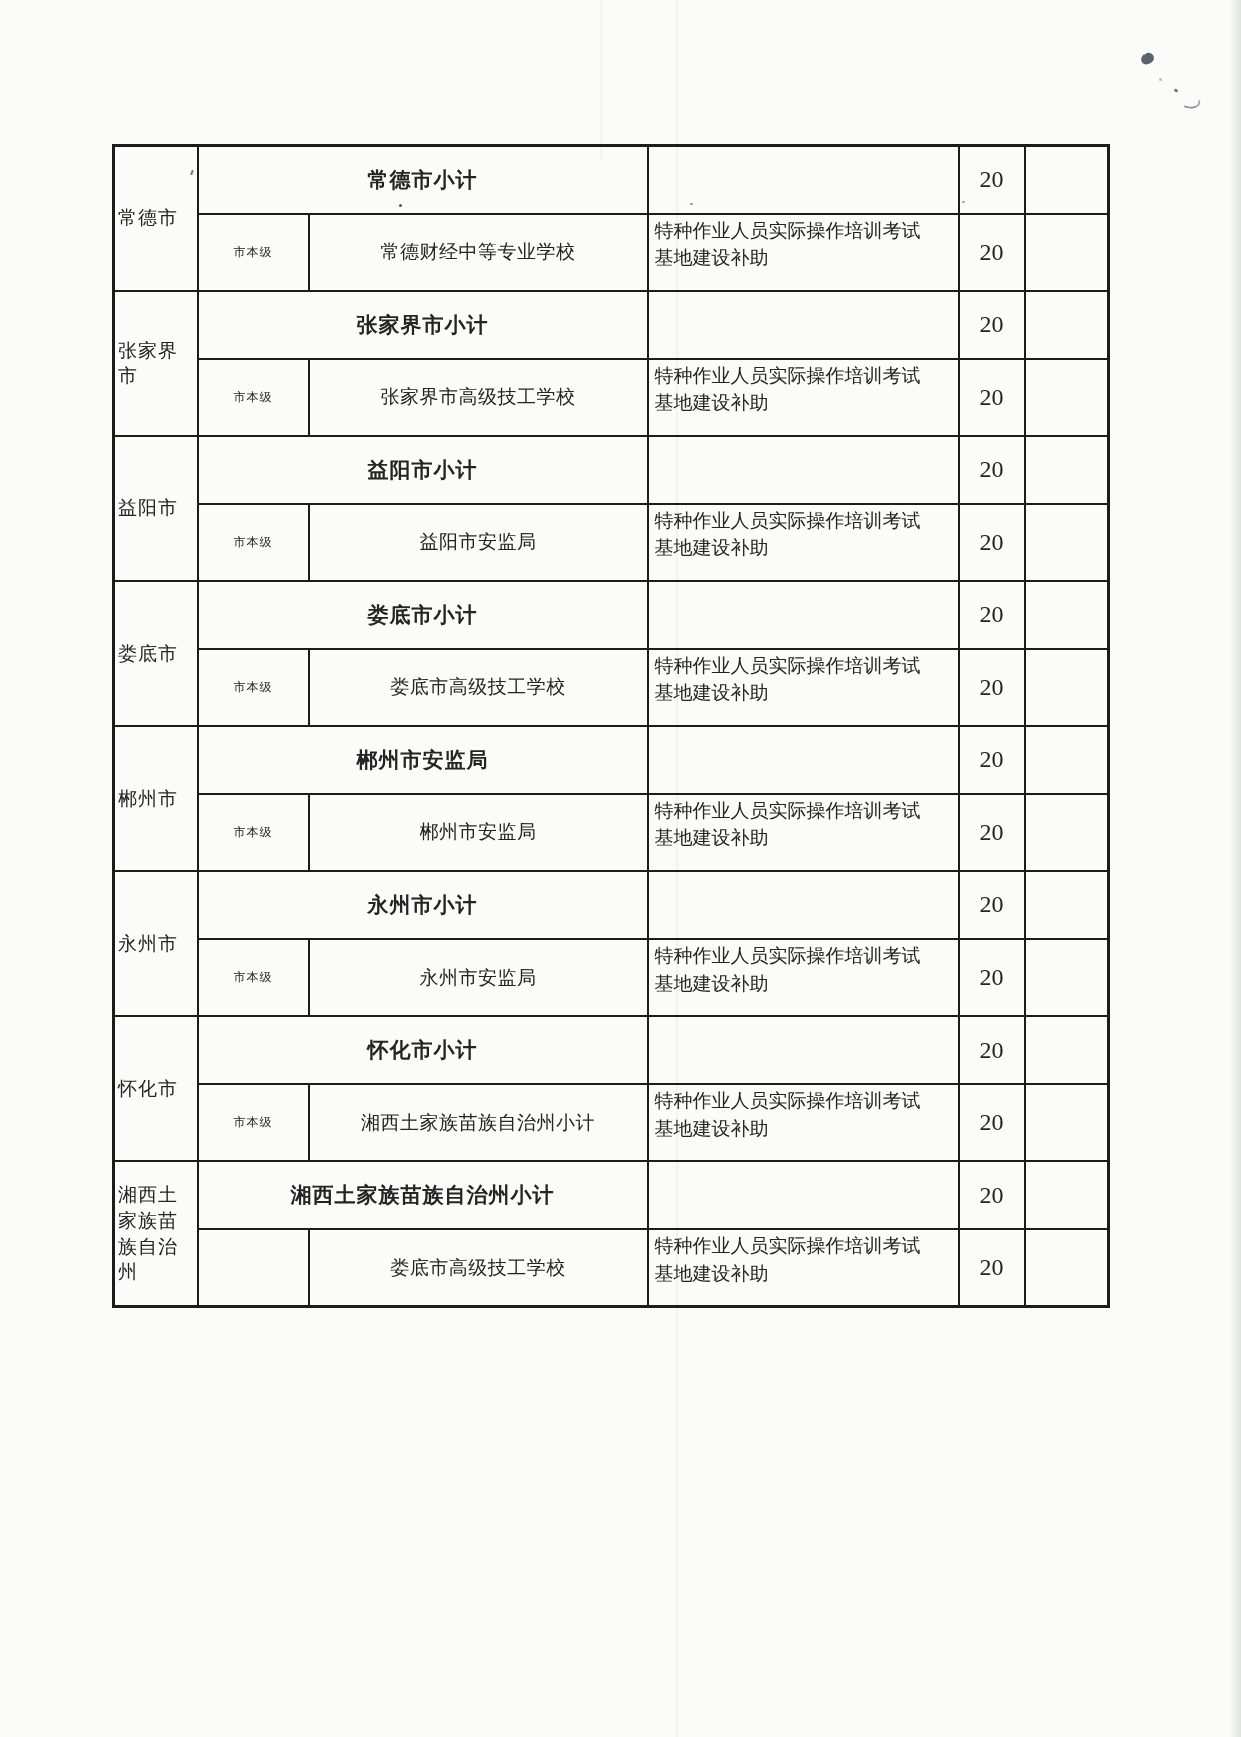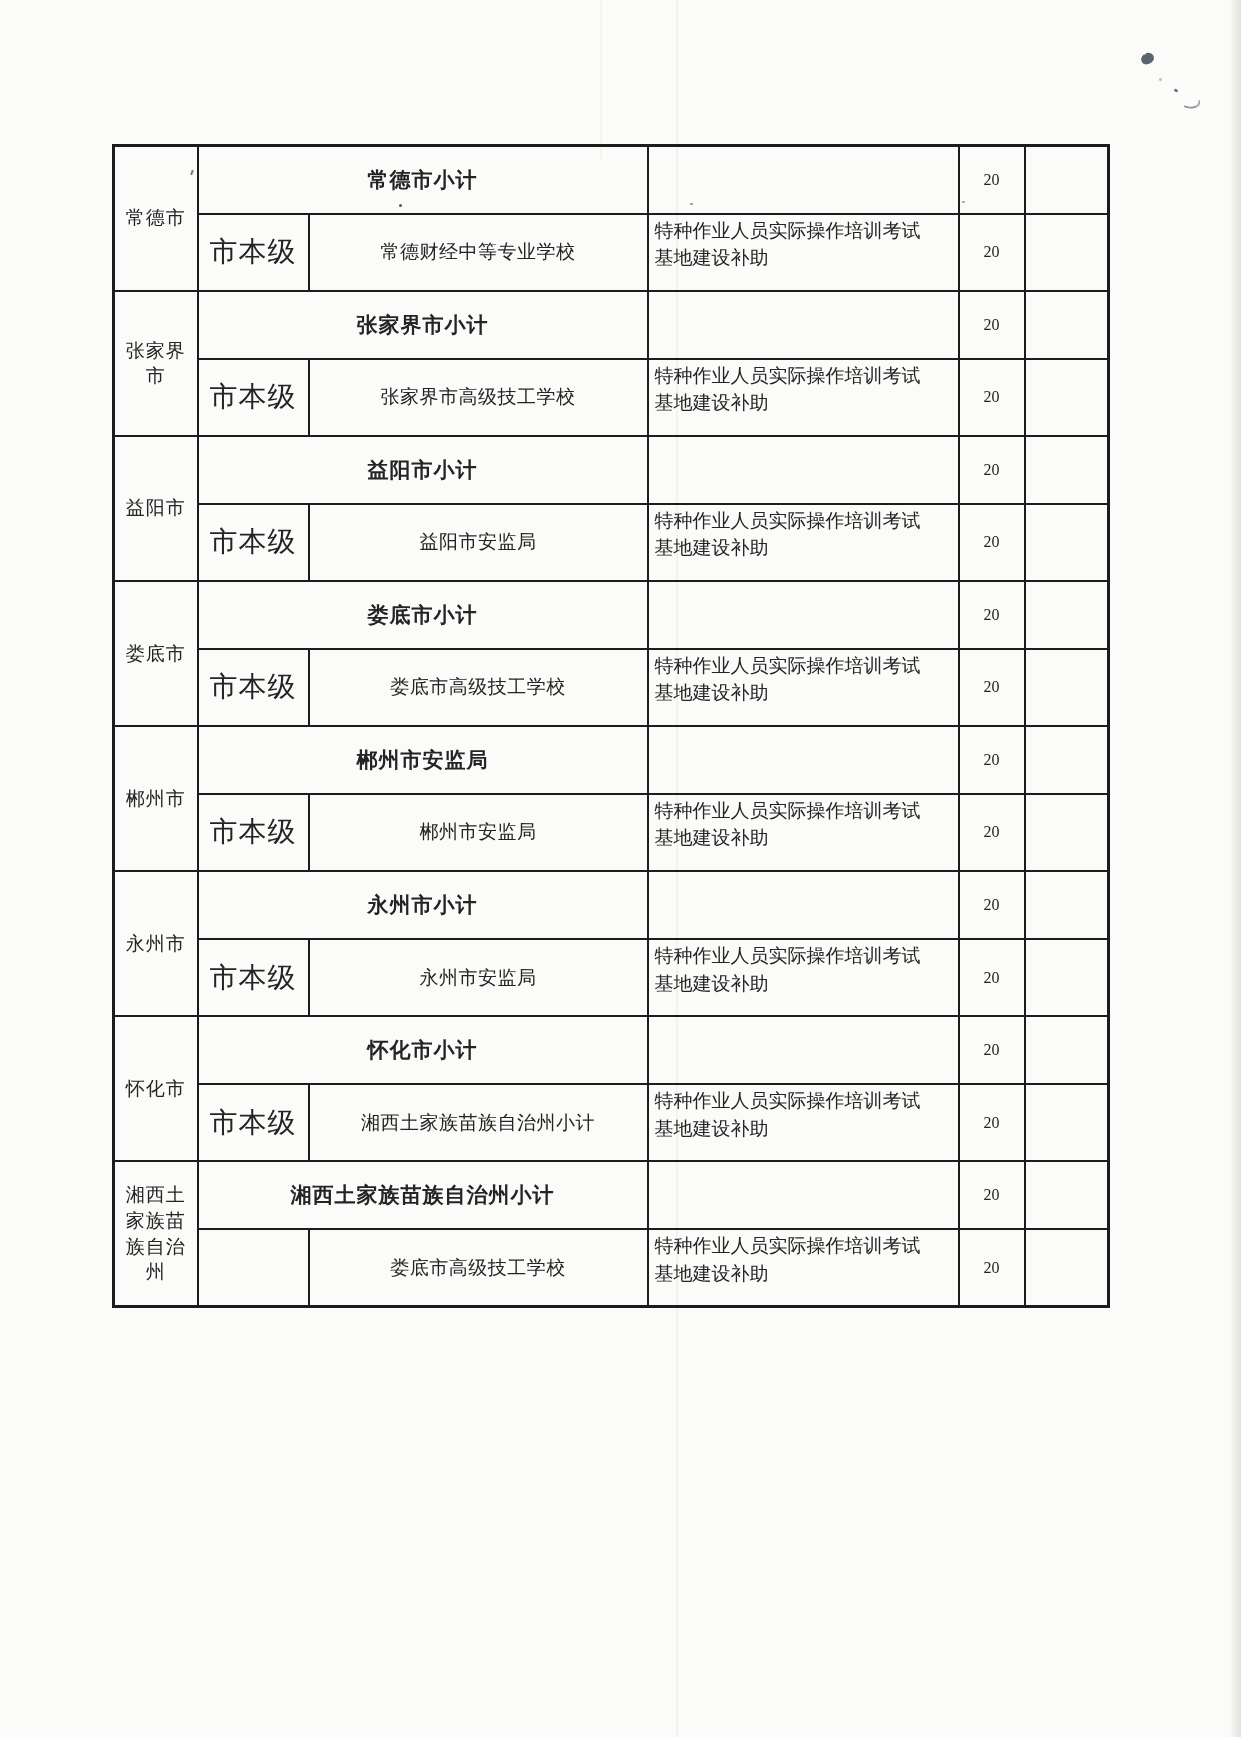--- a/index.html
+++ b/index.html
@@ -32,26 +32,26 @@
 
   
   table.alloc{
     position:absolute;left:112px;top:144px;
     border-collapse:collapse;table-layout:fixed;
     border:3px solid #1c1c1c;
   }
   table.alloc td{border:2px solid #1c1c1c;vertical-align:middle;overflow:hidden;}
   table.alloc tr{height:68px;}
   .cell{color:#242424;}
-  .cell.city{text-align:center;font-size:19px;line-height:1.35;word-break:break-all;padding:0 3px;letter-spacing:1px;}
+  .cell.city{font-size:19px;line-height:1.35;word-break:break-all;padding:0 3px;letter-spacing:1px;}
   .cell.subtotal{text-align:center;font-weight:bold;font-size:21px;letter-spacing:1px;margin-left:32px;}
-  .cell.level{text-align:center;font-size:28px;letter-spacing:1px;}
+  .cell.level{text-align:center;font-size:12px;letter-spacing:1px;}
   .cell.inst{text-align:center;font-size:19px;letter-spacing:0.5px;margin-top:12px;}
   .cell.desc{font-size:19px;line-height:1.45;text-align:left;padding:2px 4px 18px 6px;}
-  .cell.amount{text-align:center;font-size:16px;}
+  .cell.amount{text-align:center;font-size:24px;}
   .cell.last{background:transparent;}
 </style>
 </head>
 <body>
 
 <div id="page">
 
   <div class="crease" style="left:676px"></div>
   <div class="crease" style="left:600px;height:160px;background:rgba(110,118,104,0.05)"></div>
   <div class="edge-band"></div>

